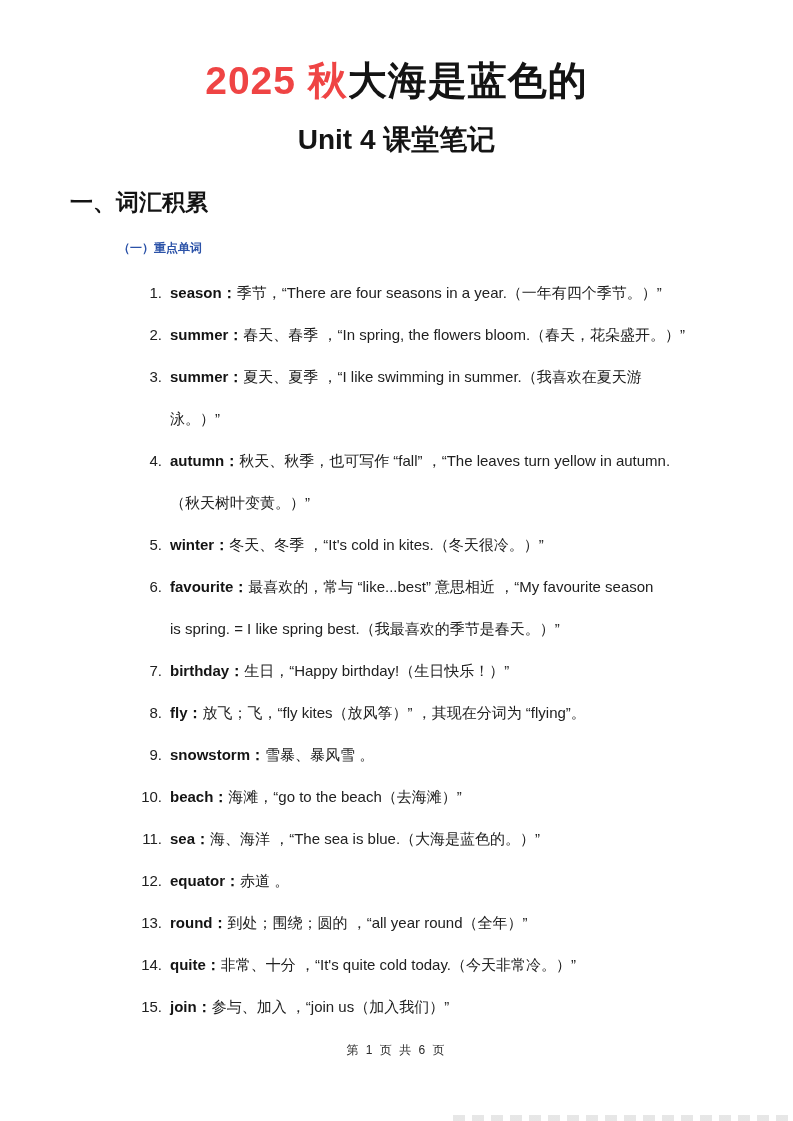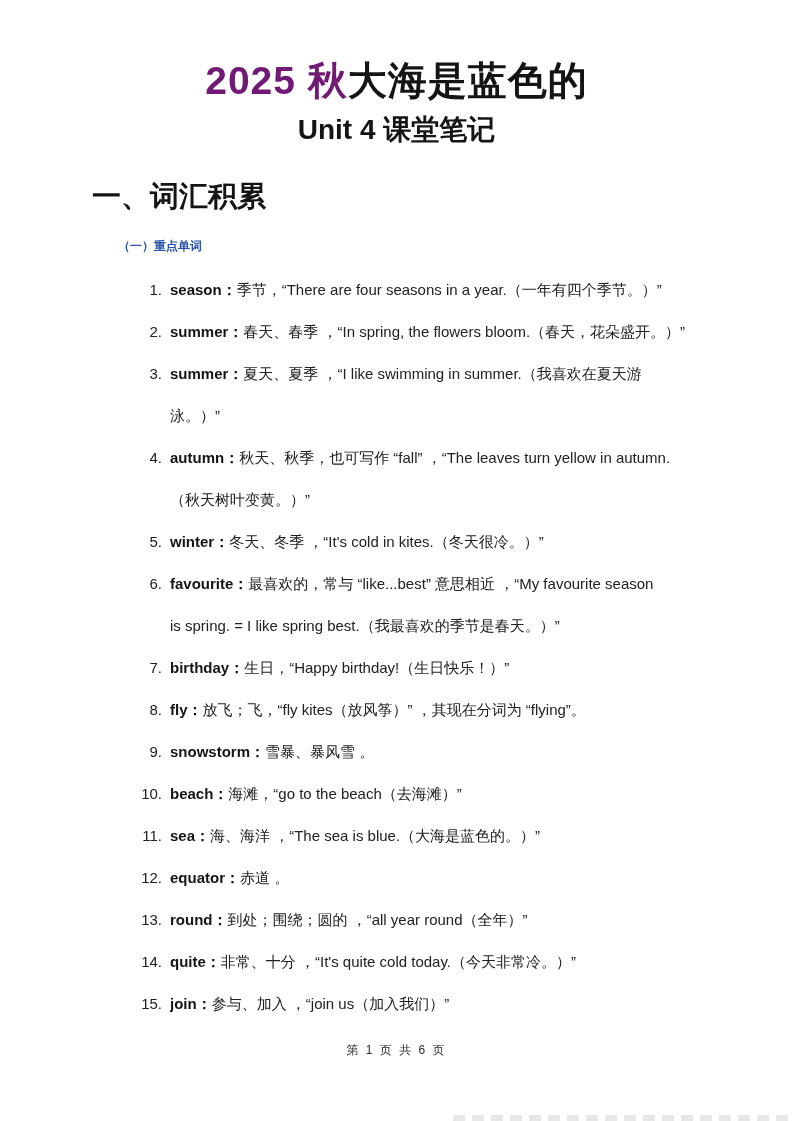--- a/index.html
+++ b/index.html
@@ -18,32 +18,32 @@
   }
   .title {
     padding-top: 57px;
     text-align: center;
     font-size: 39px;
     line-height: 1.25;
     font-weight: 700;
     color: #141414;
     letter-spacing: 1px;
   }
-  .title .red { color: #701a75; }
+  .title .red { color: #ef4444; }
   .subtitle {
-    margin-top: 6px;
+    margin-top: 16px;
     text-align: center;
     font-size: 28px;
     line-height: 1.3;
     font-weight: 700;
     color: #141414;
   }
   .section {
-    margin: 30px 0 0 92px;
-    font-size: 29px;
+    margin: 30px 0 0 70px;
+    font-size: 23px;
     line-height: 1.3;
     font-weight: 700;
     color: #141414;
   }
   .subsection {
     margin: 23px 0 0 118px;
     font-size: 12px;
     line-height: 1.3;
     font-weight: 700;
     color: #2b52a8;

